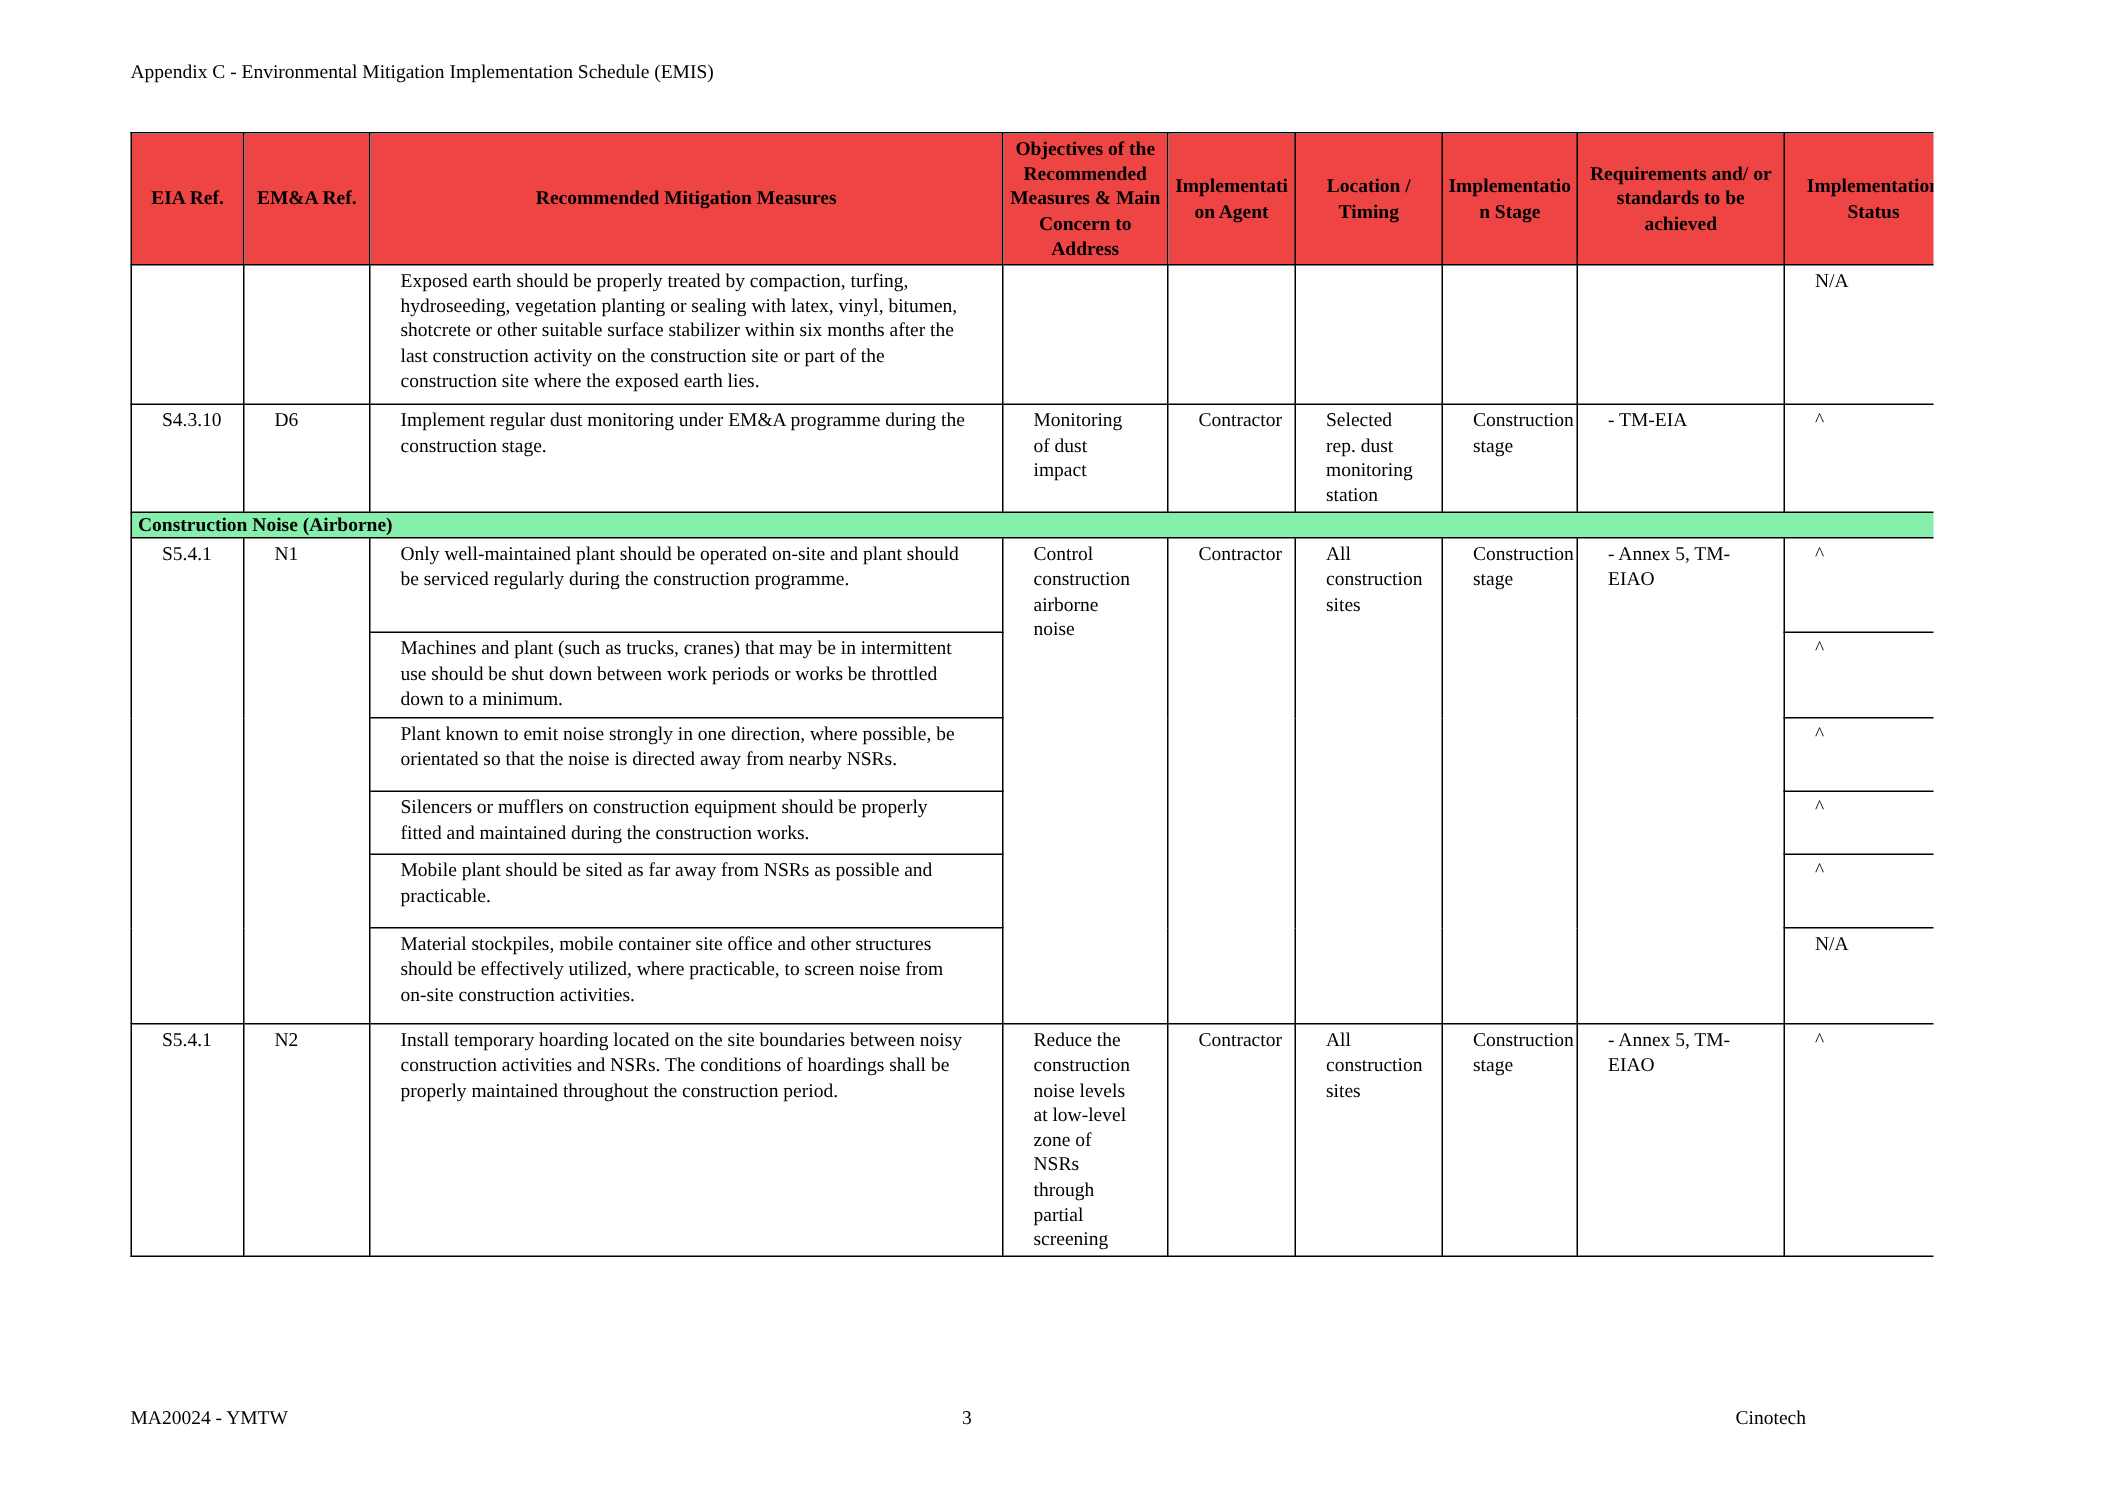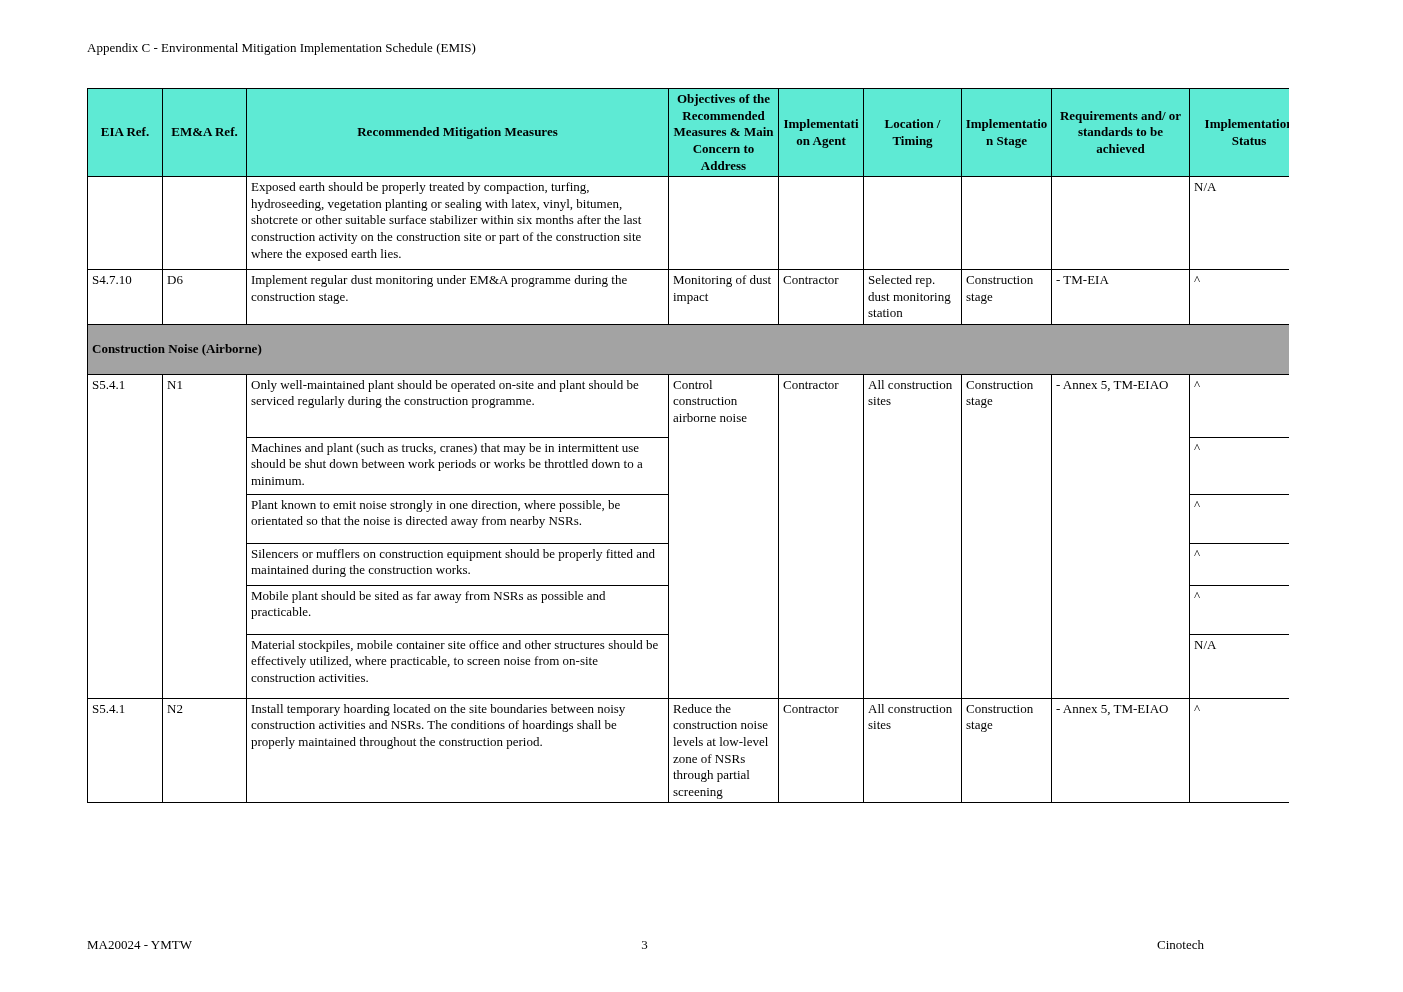--- a/index.html
+++ b/index.html
@@ -23,39 +23,39 @@
     left: 87px;
     top: 88px;
     width: 1221px;
     border-collapse: collapse;
     table-layout: fixed;
     font-size: 13px;
   }
   .emis-table th, .emis-table td {
     border: 1px solid #000000;
     vertical-align: top;
-    padding: 2px 4px;
+    padding: 2px 20px;
     line-height: 1.28;
     overflow: hidden;
   }
   .emis-table th {
-    background: #5eead4;
+    background: #ef4444;
     font-weight: bold;
     text-align: center;
     vertical-align: middle;
     word-break: break-word;
     overflow-wrap: break-word;
     padding: 2px 2px;
   }
   .emis-table td.center { text-align: left; }
   .emis-table tr.section-row td {
-    background: #a3a3a3;
+    background: #86efac;
     font-weight: bold;
     text-align: left;
-    padding: 16px 4px;
+    padding: 0 4px;
   }
   tr.h-hdr   { height: 84px; }
   tr.h-r1    { height: 93px; }
   tr.h-r2    { height: 51px; }
   tr.h-sec   { height: 17px; }
   tr.h-m1    { height: 63px; }
   tr.h-m2    { height: 57px; }
   tr.h-m3    { height: 49px; }
   tr.h-m4    { height: 42px; }
   tr.h-m5    { height: 49px; }
@@ -112,21 +112,21 @@
         <td>Exposed earth should be properly treated by compaction, turfing, hydroseeding, vegetation planting or sealing with latex, vinyl, bitumen, shotcrete or other suitable surface stabilizer within six months after the last construction activity on the construction site or part of the construction site where the exposed earth lies.</td>
         <td></td>
         <td class="center"></td>
         <td class="center"></td>
         <td class="center"></td>
         <td></td>
         <td class="center">N/A</td>
       </tr>
 
       <tr class="h-r2">
-        <td class="center">S4.7.10</td>
+        <td class="center">S4.3.10</td>
         <td class="center">D6</td>
         <td>Implement regular dust monitoring under EM&amp;A programme during the construction stage.</td>
         <td>Monitoring of dust impact</td>
         <td class="center">Contractor</td>
         <td class="center">Selected rep. dust monitoring station</td>
         <td class="center">Construction stage</td>
         <td>- TM-EIA</td>
         <td class="center">^</td>
       </tr>
 

